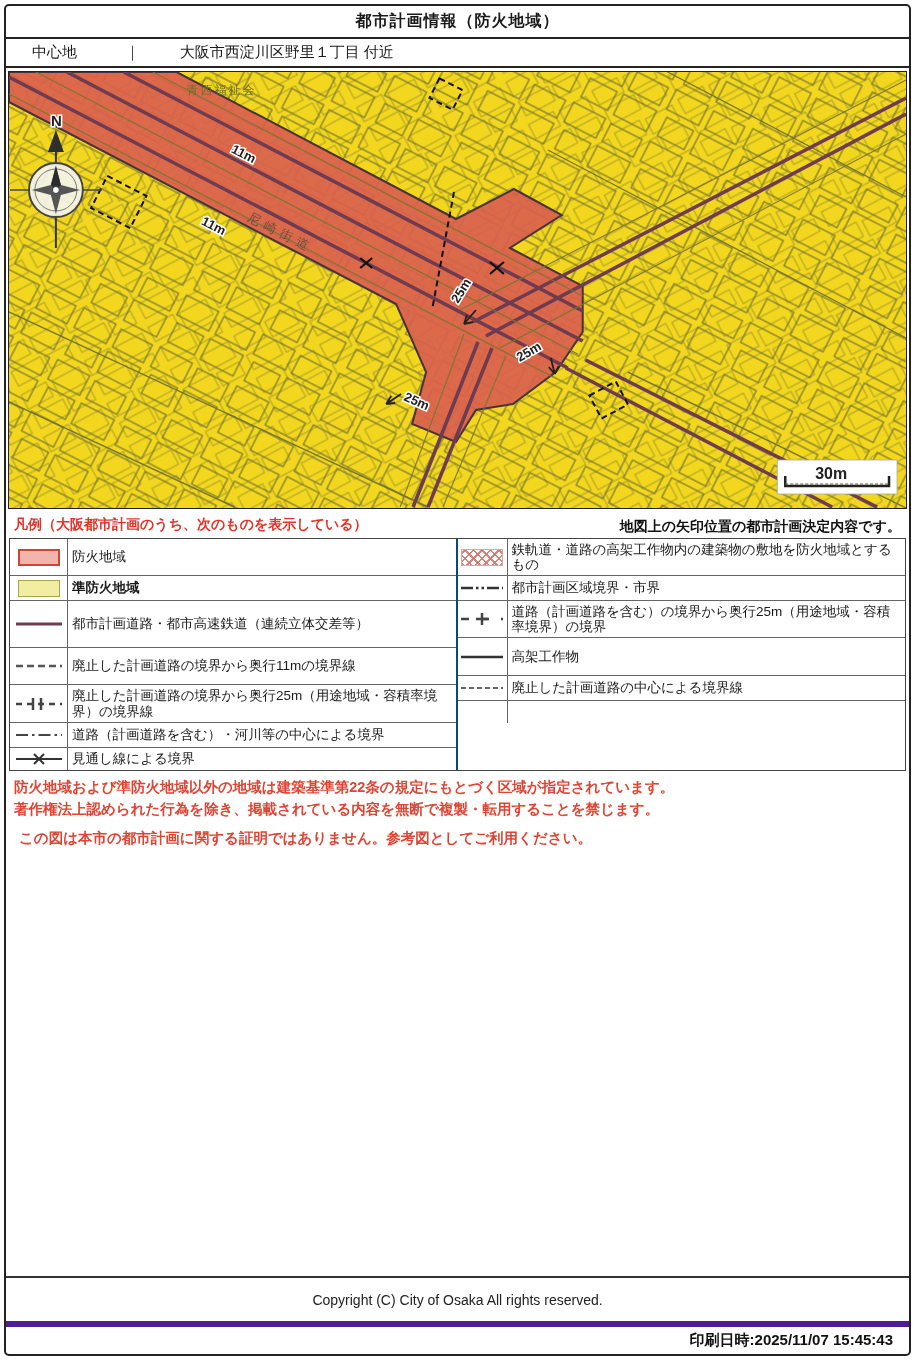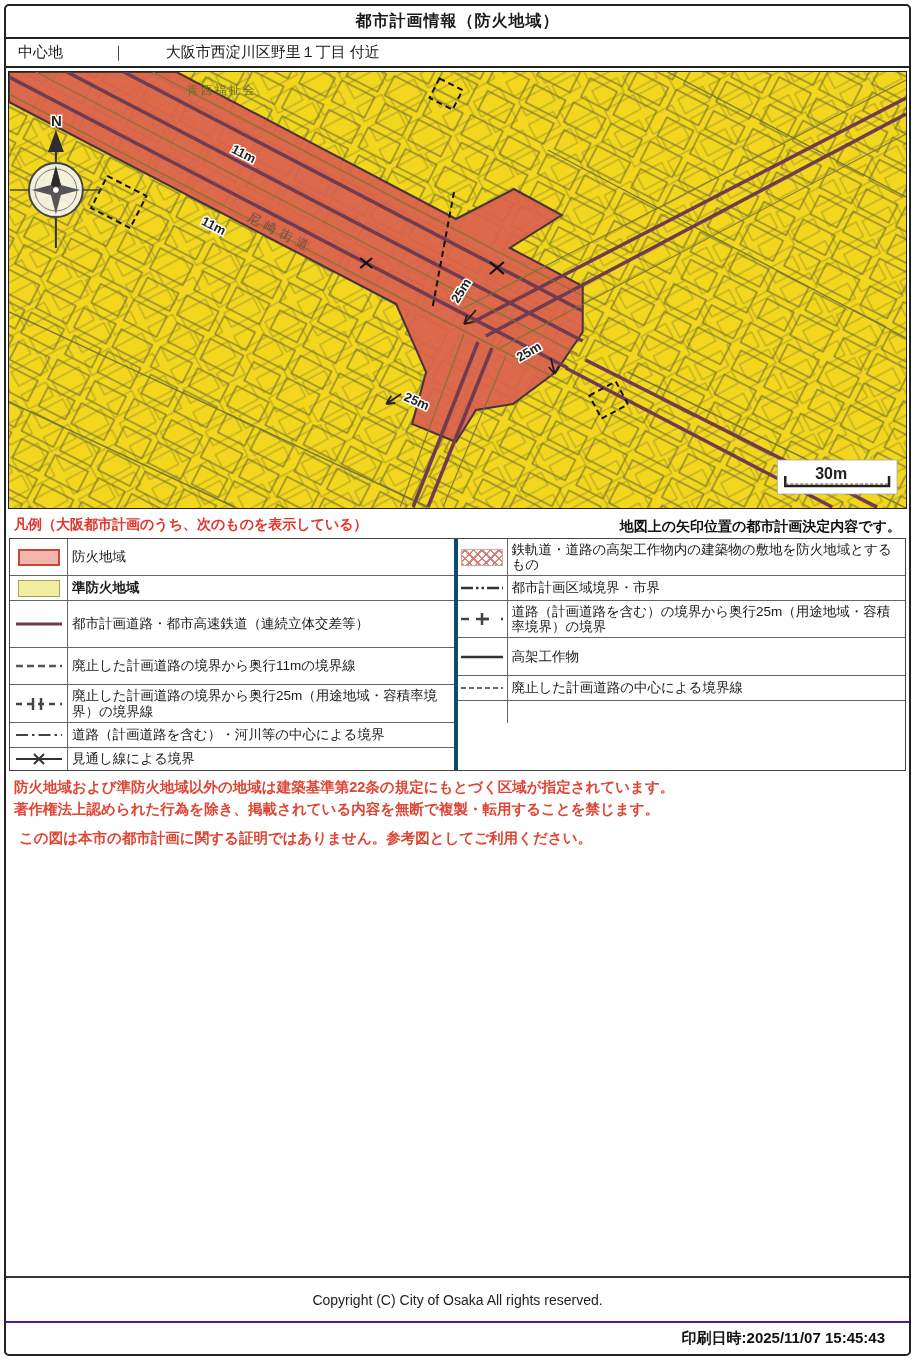--- a/index.html
+++ b/index.html
@@ -4,34 +4,34 @@
 <style>
   * { margin:0; padding:0; box-sizing:border-box; }
   html,body { width:915px; height:1360px; background:#fff; font-family:"Liberation Sans","DejaVu Sans",sans-serif; color:#1a1a1a; }
   .page { position:relative; width:915px; height:1360px; background:#fff; }
   .frame { position:absolute; left:4px; top:4px; right:4px; bottom:4px; border:2px solid #222; border-radius:5px; display:flex; flex-direction:column; overflow:hidden; background:#fff; }
 
   .title-box { height:33px; border-bottom:2px solid #222; display:flex; align-items:center; justify-content:center; }
   .title-box .t { font-size:16px; font-weight:bold; letter-spacing:1px; }
 
   .loc-box { height:29px; border-bottom:2px solid #222; display:flex; align-items:center; font-size:15px; }
-  .loc-label { margin-left:12px; }
+  .loc-label { margin-left:26px; }
   .loc-sep { margin-left:48px; color:#333; }
   .loc-value { margin-left:40px; }
 
   .map-wrap { margin:3px 2px 2px 2px; border:1px solid #222; height:438px; position:relative; overflow:hidden; }
   .map-wrap svg { display:block; width:100%; height:436px; }
 
   .legend-head { height:27px; position:relative; padding:4px 6px 0 6px; }
   .legend-head .lh-left { position:absolute; left:8px; top:5px; font-size:14px; font-weight:bold; color:#e1342a; }
   .legend-head .lh-right { position:absolute; right:8px; top:7px; font-size:14px; font-weight:bold; color:#111; }
 
   .legend-tables { display:flex; margin:0 3px; border:1px solid #444; border-bottom:1px solid #444; }
   .lcol { width:50%; display:flex; flex-direction:column; }
-  .lcol.left { border-right:4px solid #0c4a6e; }
+  .lcol.left { border-right:2px solid #0c4a6e; }
   .lrow { display:flex; border-bottom:1px solid #666; }
   .lrow:last-child { border-bottom:none; }
   .sym { flex:0 0 58px; border-right:1px solid #666; display:flex; align-items:center; justify-content:center; }
   .lcol.right .sym { flex:0 0 50px; }
   .ltxt { flex:1; display:flex; align-items:center; padding:1px 4px; font-size:13.5px; line-height:1.13; }
   .r1 { height:37px; } .r2 { height:25px; } .r3 { height:47px; } .r4 { height:37px; } .r5 { height:38px; } .r6 { height:25px; } .r7 { height:22px; }
   .bold { font-weight:bold; }
 
   .swatch { width:42px; height:17px; }
   .sw-fire { background:#f2b5ad; border:2px solid #cc4638; }
@@ -43,21 +43,21 @@
       border:1px solid #dba6a0; }
   .symsvg { display:block; }
 
   .notes { padding:5px 0 0 8px; }
   .note { color:#de4534; font-weight:bold; font-size:14.5px; line-height:1.55; }
   .note3 { margin-top:6px; padding-left:5px; }
 
   .spacer { flex:1; }
 
   .copy-bar { height:45px; border-top:2px solid #333; display:flex; align-items:center; justify-content:center; font-size:14px; color:#222; }
-  .print-bar { height:33px; border-top:2px solid #4c1d95; display:flex; align-items:center; justify-content:flex-end; padding-right:24px; font-size:15px; font-weight:bold; color:#111; }
+  .print-bar { height:33px; border-top:6px solid #4c1d95; display:flex; align-items:center; justify-content:flex-end; padding-right:16px; font-size:15px; font-weight:bold; color:#111; }
 
   text.maplabel { font-family:"Liberation Sans",sans-serif; font-weight:bold; fill:#222; stroke:#fff; stroke-width:3px; paint-order:stroke; }
   text.roadname { font-family:"Liberation Sans",sans-serif; fill:#5d4a40; letter-spacing:5px; opacity:.85; }
   text.facility { font-family:"Liberation Sans",sans-serif; fill:#6b6d2c; letter-spacing:2px; }
 </style>
 </head>
 <body>
 
 <div class="page">
   <div class="frame">

